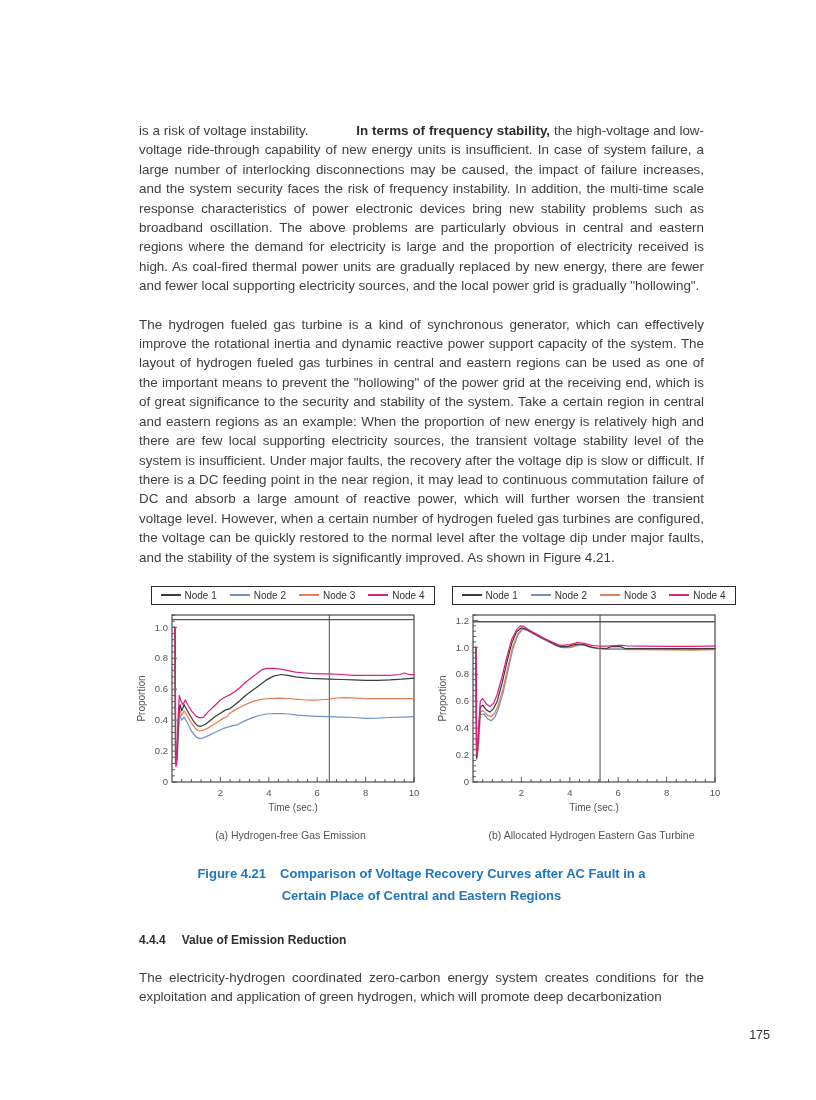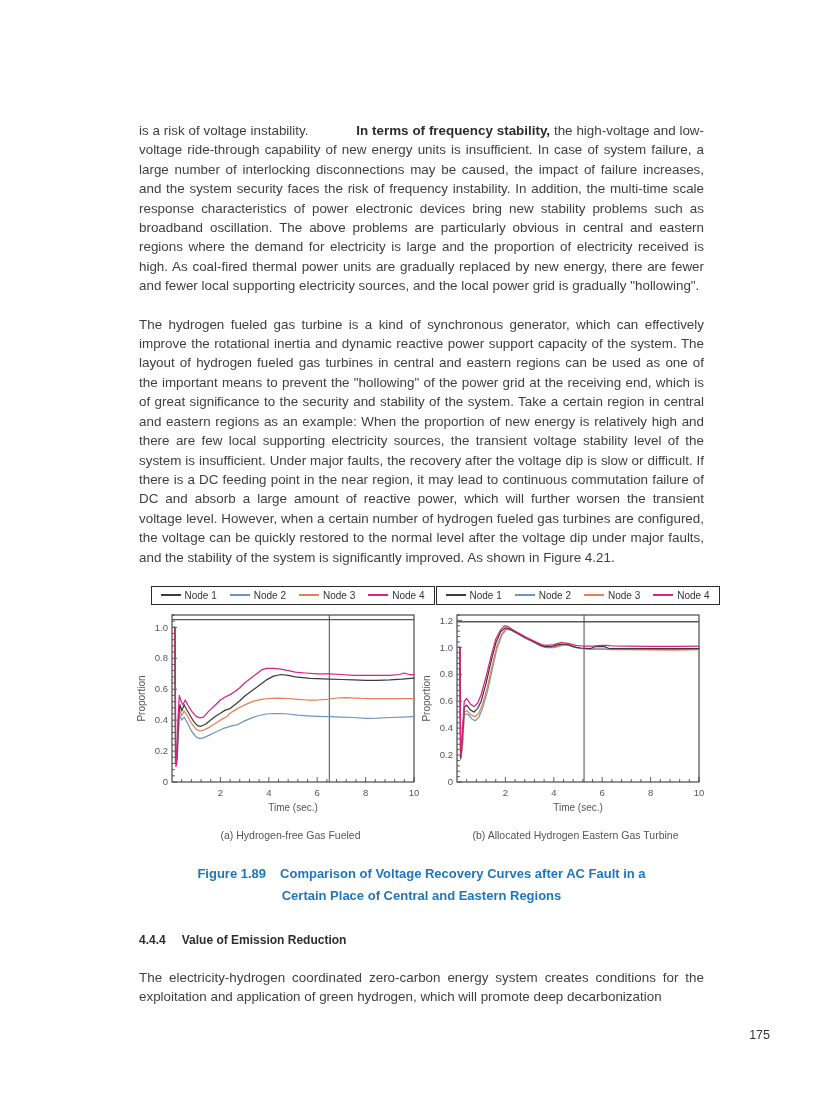--- a/index.html
+++ b/index.html
@@ -9,21 +9,21 @@
   }
   .content{
     position:absolute;left:139px;top:121px;width:565px;
   }
   .para{
     font-size:13.4px;line-height:19.4px;text-align:justify;margin:0 0 19px 0;
     color:#3f3f3f;
   }
   .para b{color:#2d2d2d;padding-left:44px;}
   .figure-row{
-    width:578px;margin:16px 0 0 -4px;display:flex;gap:0;
+    width:578px;margin:16px 0 0 -4px;display:flex;gap:16px;
   }
   .chart-block{width:285px;}
   .legend{
     display:flex;justify-content:center;margin:0 0 5px 30px;
   }
   .legend-box{
     display:inline-flex;align-items:center;gap:13px;
     border:1.4px solid #2b2b2b;padding:3px 9px;background:#fff;
   }
   .legend-item{display:inline-flex;align-items:center;gap:4px;}
@@ -146,21 +146,21 @@
             <text x="33" y="82.42222222222225" font-size="9.5" fill="#555" text-anchor="end">0.6</text>
             <text x="33" y="51.49629629629631" font-size="9.5" fill="#555" text-anchor="end">0.8</text>
             <text x="33" y="20.57037037037038" font-size="9.5" fill="#555" text-anchor="end">1.0</text>
             <text x="158" y="201" font-size="10" fill="#555" text-anchor="middle">Time (sec.)</text>
             <text x="10" y="88.5" font-size="10" fill="#555" text-anchor="middle" transform="rotate(-90 10 88.5)">Proportion</text>
             <polyline points="38.9,17.4 39.9,17.4 40.6,153.4 42.3,147.3 44.3,104.0 46.7,110.1 49.1,107.1 52.7,113.2 56.4,121.0 61.2,127.2 64.8,128.7 68.5,127.9 73.3,125.6 78.1,123.3 83.0,121.0 87.8,118.7 92.7,117.1 97.5,115.6 102.3,114.8 109.6,110.9 116.9,107.8 124.1,105.5 131.4,104.0 138.6,103.5 145.9,103.5 153.2,104.0 162.8,105.2 172.5,105.8 182.2,106.3 194.3,106.7 206.4,107.1 218.5,107.5 230.6,108.3 242.7,108.1 254.8,107.5 266.9,107.1 279.0,106.6" fill="none" stroke="#6f94c3" stroke-width="1.25" stroke-linejoin="round" stroke-linecap="round"></polyline>
             <polyline points="38.9,17.4 39.9,17.4 40.6,151.9 42.3,144.2 44.3,99.3 46.7,105.5 49.1,100.9 52.0,105.5 56.4,113.2 61.2,119.4 64.8,121.0 68.5,120.2 73.3,117.9 78.1,114.8 83.0,111.7 87.8,108.6 92.7,106.3 93.9,104.0 97.5,101.6 102.3,98.6 107.2,96.2 112.0,93.9 119.3,90.8 126.5,89.3 133.8,88.5 143.5,88.2 153.2,88.5 162.8,89.3 172.5,90.0 182.2,90.0 191.9,89.3 201.6,88.0 211.2,87.7 220.9,88.2 230.6,88.5 242.7,88.5 254.8,88.5 266.9,88.5 279.0,88.5" fill="none" stroke="#e57f55" stroke-width="1.25" stroke-linejoin="round" stroke-linecap="round"></polyline>
             <polyline points="38.9,17.4 39.9,17.4 40.6,153.4 41.8,148.8 43.8,104.0 45.0,94.7 46.7,100.9 49.1,94.7 51.5,99.3 55.1,105.5 58.8,111.7 62.4,115.6 66.0,116.3 70.9,114.0 75.7,110.1 80.6,106.3 85.4,103.2 90.2,100.1 95.1,98.6 99.9,94.7 104.8,90.8 109.6,86.2 116.9,80.8 124.1,75.4 131.4,69.9 138.6,66.1 145.9,64.5 153.2,65.3 160.4,66.9 167.7,67.6 174.9,68.4 182.2,68.7 194.3,69.2 206.4,69.5 218.5,69.9 230.6,70.3 242.7,70.3 254.8,69.9 266.9,69.2 279.0,68.1" fill="none" stroke="#3b3b3b" stroke-width="1.25" stroke-linejoin="round" stroke-linecap="round"></polyline>
             <polyline points="38.9,17.4 39.9,17.4 40.4,76.1 40.9,156.5 41.8,153.4 43.0,110.1 44.3,85.4 46.2,91.6 47.9,94.7 50.3,90.0 52.7,94.7 56.4,100.9 61.2,106.3 64.8,107.8 68.5,107.1 73.3,101.6 80.6,94.7 85.4,90.0 90.2,87.0 95.1,84.6 99.9,81.5 104.8,77.7 109.6,73.0 114.4,69.2 121.7,63.8 126.5,59.9 131.4,58.3 138.6,58.3 145.9,59.1 153.2,60.7 160.4,62.2 170.1,63.0 182.2,63.8 194.3,63.8 206.4,64.5 218.5,65.3 230.6,65.3 242.7,65.3 254.8,65.3 264.5,64.5 269.3,63.0 274.2,64.5 279.0,64.5" fill="none" stroke="#dd2180" stroke-width="1.25" stroke-linejoin="round" stroke-linecap="round"></polyline>
           </svg></div>
-      <div class="subcaption">(a) Hydrogen-free Gas Fueled</div>
+      <div class="subcaption">(a) Hydrogen-free Gas Emission</div>
     </div>
     <div class="chart-block">
       <div class="legend">
           <span class="legend-box">
             <span class="legend-item">
               <span class="legend-swatch" style="background: rgb(59, 59, 59);"></span>
               <span class="legend-label">Node 1</span>
             </span>
             <span class="legend-item">
               <span class="legend-swatch" style="background: rgb(111, 148, 195);"></span>
@@ -254,21 +254,21 @@
             <polyline points="38.9,37.3 39.9,37.3 40.6,149.1 42.3,138.3 44.3,104.7 47.9,104.0 51.5,108.7 55.1,110.7 58.8,107.4 62.4,98.6 67.3,81.8 72.1,60.2 76.9,38.7 81.8,25.2 86.6,19.1 91.5,20.5 98.7,24.5 106.0,28.6 113.2,31.9 120.5,36.0 126.5,37.6 133.8,37.6 141.1,35.7 148.3,35.0 155.6,37.6 162.8,38.7 172.5,38.9 182.2,38.9 194.3,39.3 206.4,39.3 230.6,39.3 254.8,39.3 279.0,39.3" fill="none" stroke="#6f94c3" stroke-width="1.25" stroke-linejoin="round" stroke-linecap="round"></polyline>
             <polyline points="38.9,37.3 39.9,37.3 40.6,149.1 42.3,137.0 44.3,102.0 47.2,100.6 51.5,105.3 55.1,106.7 58.8,103.3 62.4,94.6 67.3,77.7 72.1,56.2 76.9,36.0 81.8,23.9 86.6,18.5 91.5,19.8 98.7,23.9 106.0,27.9 113.2,31.9 120.5,35.3 126.5,37.3 133.8,37.3 141.1,35.3 148.3,34.6 155.6,37.3 162.8,38.7 172.5,39.3 182.2,39.3 194.3,39.7 206.4,39.7 230.6,40.0 254.8,40.0 279.0,39.7" fill="none" stroke="#e57f55" stroke-width="1.25" stroke-linejoin="round" stroke-linecap="round"></polyline>
             <polyline points="38.9,37.3 39.9,37.3 40.6,147.8 41.8,134.3 44.3,97.3 46.7,95.2 50.3,99.9 53.9,102.0 57.6,98.6 61.2,91.2 66.0,73.7 70.9,52.1 75.7,33.3 80.6,21.8 85.4,17.8 90.2,19.1 97.5,23.2 104.8,27.2 112.0,30.6 119.3,34.6 124.1,36.6 131.4,36.6 138.6,34.6 145.9,34.0 153.2,36.6 160.4,38.0 170.1,38.7 174.9,36.6 184.6,36.6 189.5,38.7 201.6,38.7 218.5,38.7 242.7,38.7 266.9,38.7 279.0,38.7" fill="none" stroke="#3b3b3b" stroke-width="1.25" stroke-linejoin="round" stroke-linecap="round"></polyline>
             <polyline points="38.9,37.3 39.9,37.3 40.6,145.1 41.8,131.6 44.3,91.2 46.7,88.5 50.3,93.9 53.9,96.6 57.6,93.2 61.2,84.5 66.0,67.0 70.9,46.8 75.7,29.2 80.6,19.8 84.2,15.8 87.8,16.4 92.7,19.8 99.9,23.9 107.2,27.9 114.4,31.3 121.7,34.6 126.5,35.3 133.8,34.6 141.1,32.6 148.3,33.3 155.6,35.3 162.8,36.0 172.5,36.0 182.2,35.3 187.0,35.3 191.9,36.0 206.4,36.2 230.6,36.4 254.8,36.4 279.0,36.2" fill="none" stroke="#dd2180" stroke-width="1.25" stroke-linejoin="round" stroke-linecap="round"></polyline>
           </svg></div>
       <div class="subcaption">(b) Allocated Hydrogen Eastern Gas Turbine</div>
     </div>
   </div>
 
   <div class="fig-caption">
-    <div><span class="cap-label">Figure 1.89</span><span>Comparison of Voltage Recovery Curves after AC Fault in a</span></div>
+    <div><span class="cap-label">Figure 4.21</span><span>Comparison of Voltage Recovery Curves after AC Fault in a</span></div>
     <div>Certain Place of Central and Eastern Regions</div>
   </div>
 
   <h2 class="section-heading"><span class="sec-num">4.4.4</span><span>Value of Emission Reduction</span></h2>
 
   <p class="para last">The electricity-hydrogen coordinated zero-carbon energy system creates conditions for the exploitation and application of green hydrogen, which will promote deep decarbonization</p>
 
 </div>
 
 <div class="page-number">175</div>

